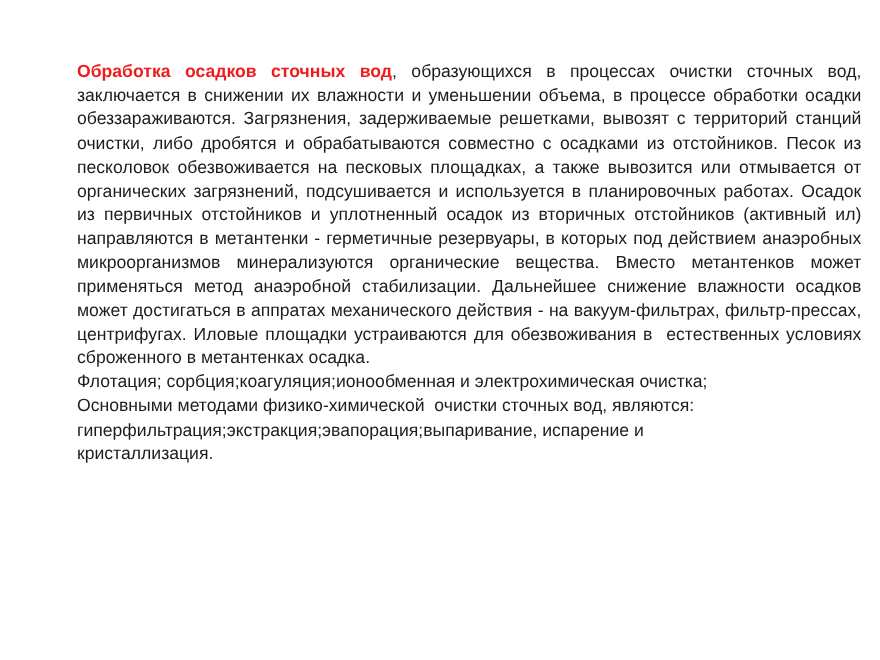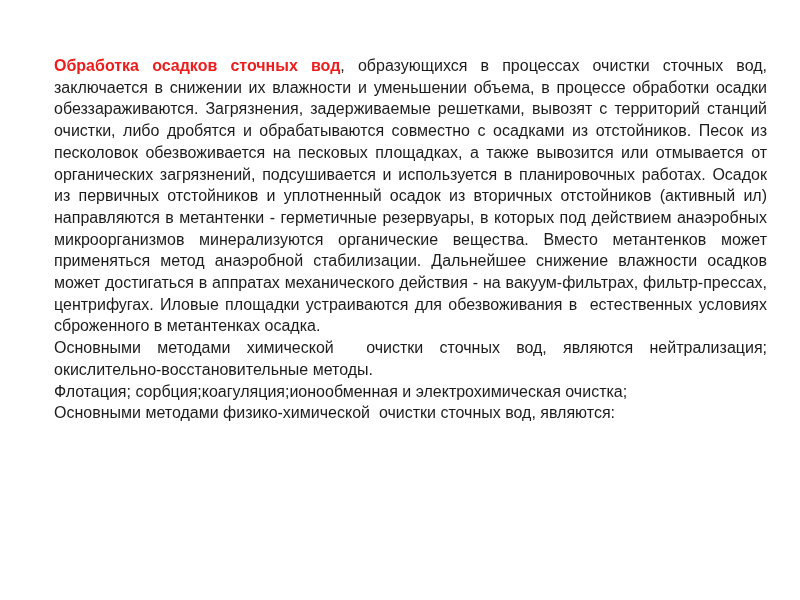--- a/index.html
+++ b/index.html
@@ -16,21 +16,21 @@
     font-family:"Liberation Sans","DejaVu Sans",sans-serif;
     overflow:hidden;
   }
   .slide{
     position:relative;
     width:800px;height:600px;
     background:var(--bg);
   }
   .content{
     position:absolute;
-    left:54px;top:55px;
+    left:70px;top:55px;
     width:713px;
     font-size:16px;
     line-height:21.7px;
     color:var(--text);
   }
   .para{
     margin:0;padding:0;
     text-align:justify;
   }
   .lead{font-weight:bold;}
@@ -41,21 +41,22 @@
 </style>
 </head>
 <body>
 
 <div class="slide">
   <div class="content">
 
     <p class="para"><span class="lead lead1">Обработка осадков сточных вод</span><span>, образующихся в процессах очистки сточных вод, заключается в снижении их влажности и уменьшении объема, в процессе обработки осадки обеззараживаются. Загрязнения, задерживаемые решетками, вывозят с территорий станций очистки, либо дробятся и обрабатываются совместно с осадками из отстойников. Песок из песколовок обезвоживается на песковых площадках, а также вывозится или отмывается от органических загрязнений, подсушивается и используется в планировочных работах. Осадок из первичных отстойников и уплотненный осадок из вторичных отстойников (активный ил) направляются в метантенки - герметичные резервуары, в которых под действием анаэробных микроорганизмов минерализуются органические вещества. Вместо метантенков может применяться метод анаэробной стабилизации. Дальнейшее снижение влажности осадков может достигаться в аппратах механического действия - на вакуум-фильтрах, фильтр-прессах, центрифугах. Иловые площадки устраиваются для обезвоживания в&nbsp; естественных условиях сброженного в метантенках осадка.</span></p>
 
 
-    <p class="para"><span>Основными методами химической&nbsp; очистки сточных вод, являются нейтрализация; окислительно-восстановительные методы.</span></p>
 
     <div class="hard-lines">
       <div class="ln">Флотация; сорбция;коагуляция;ионообменная и электрохимическая очистка;</div>
       <div class="ln">Основными методами физико-химической&nbsp; очистки сточных вод, являются:</div>
+      <div class="ln">гиперфильтрация;экстракция;эвапорация;выпаривание, испарение и</div>
+      <div class="ln">кристаллизация.</div>
     </div>
 
   </div>
 </div>
 
 </body></html>

